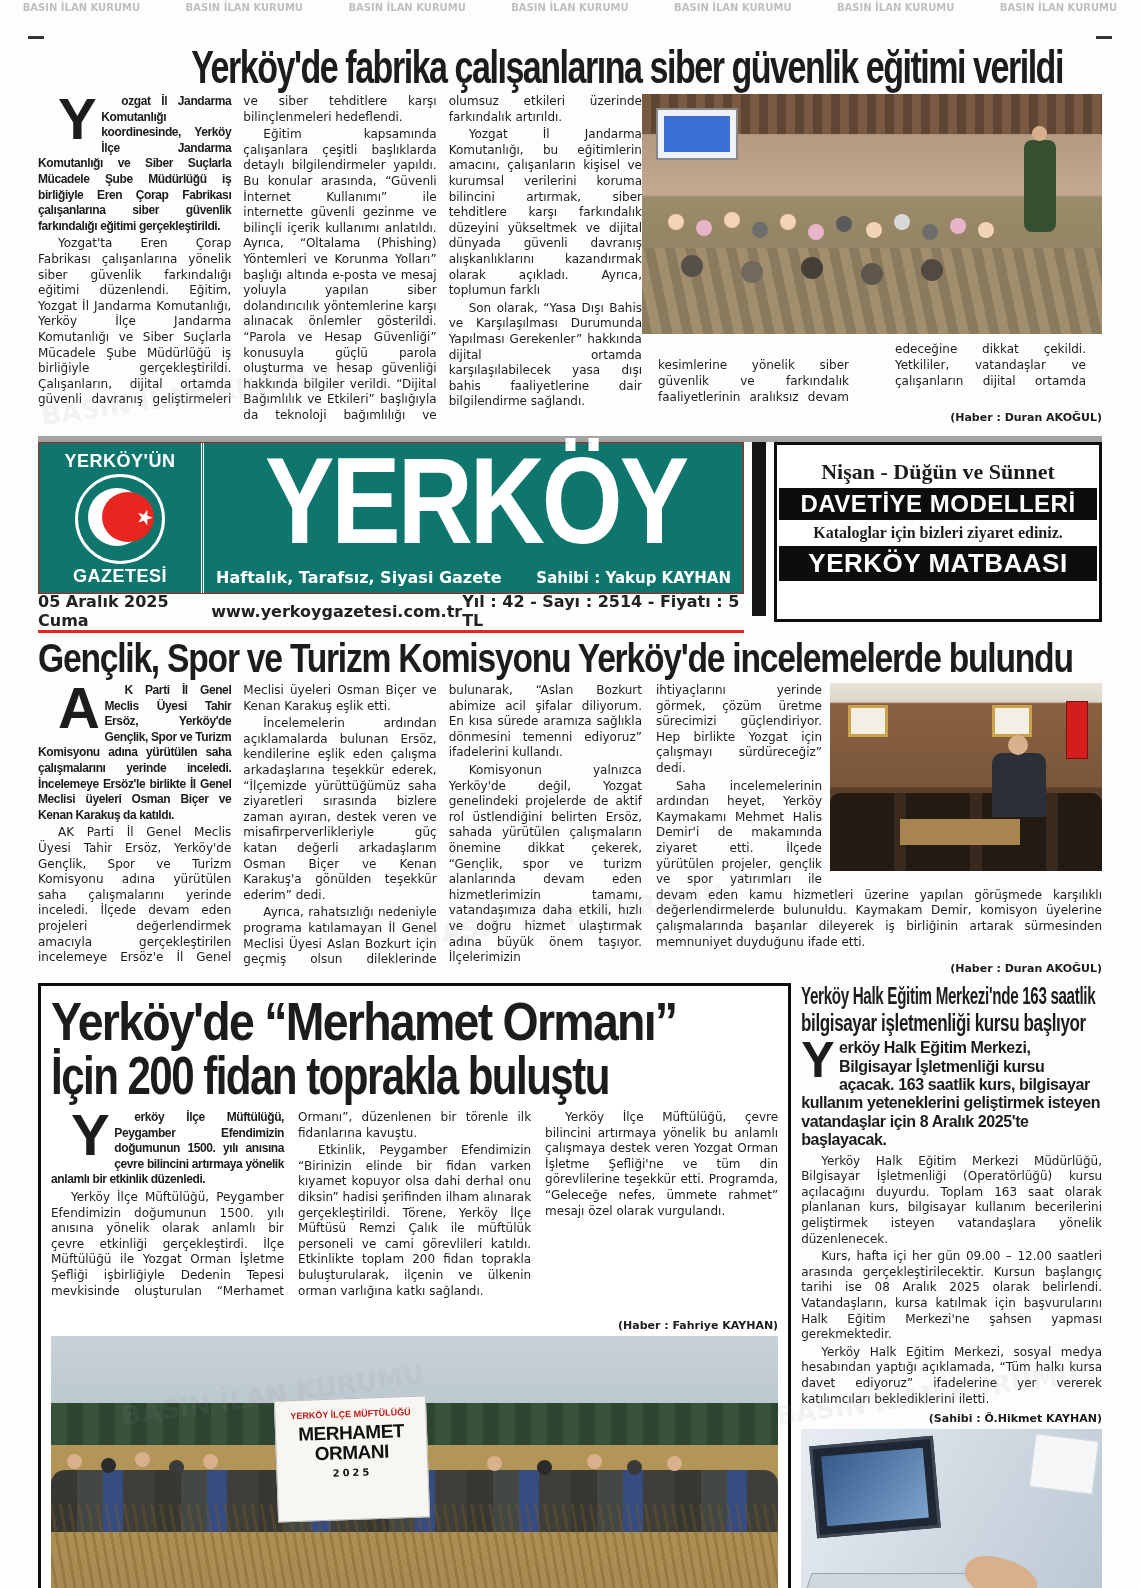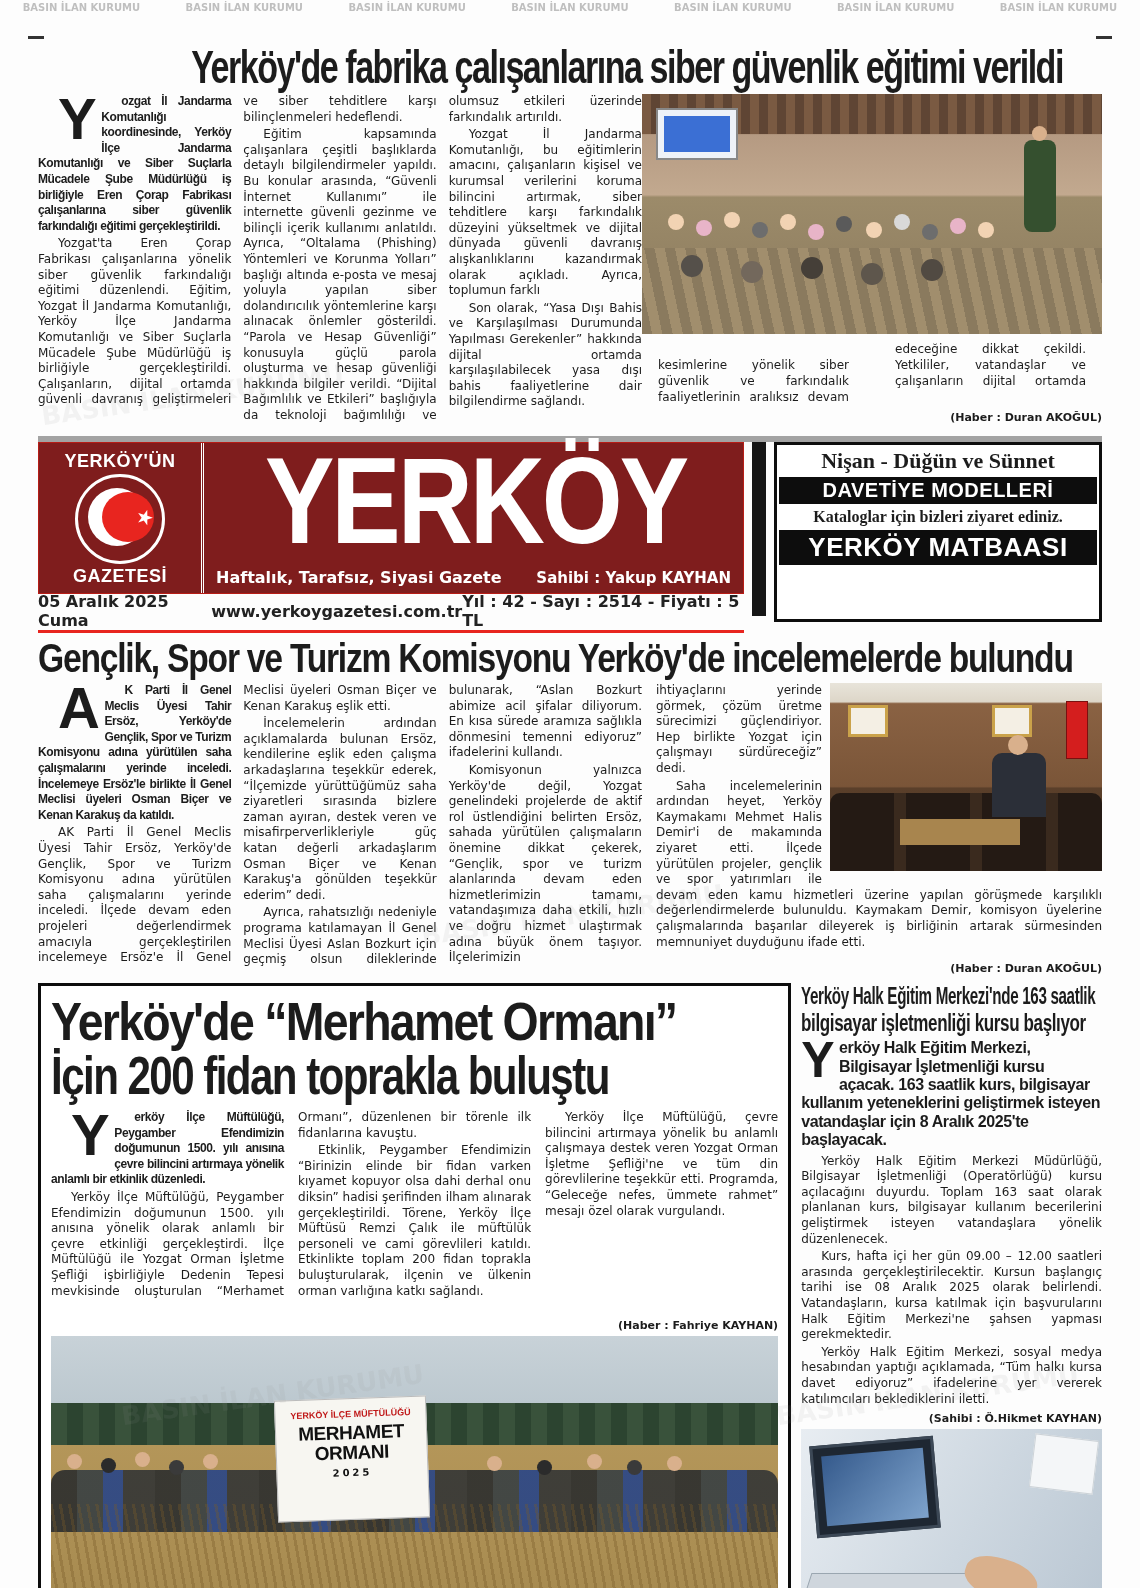--- a/index.html
+++ b/index.html
@@ -44,44 +44,44 @@
       box-shadow:28px 6px 0 0 #e8b4c8,56px -2px 0 0 #f2d3b3,84px 8px 0 0 #6d6d6d,112px 0 0 0 #f2d3b3,
       140px 10px 0 0 #e8b4c8,168px 2px 0 0 #5a5a5a,198px 8px 0 0 #f2d3b3,226px 0 0 0 #d9d9d9,
       254px 10px 0 0 #6d6d6d,282px 4px 0 0 #e8b4c8,310px 8px 0 0 #f2d3b3,
       16px 44px 0 3px #55504a,76px 50px 0 3px #73685c,136px 46px 0 3px #453f38,196px 52px 0 3px #5e564c,256px 48px 0 3px #514a42;}
   .caption{margin-top:8px;height:66px;}
   .caption p{font-size:12px;line-height:1.32;margin:16px;text-align:justify;}
   
   .mast-shadow{height:6px;background:#a3a3a3;margin:12px 38px 0;}
   .mastrow{display:flex;align-items:flex-start;margin:0 38px;}
   .mastleft{flex:0 0 706px;}
-  .banner{height:150px;background:#7f1d1d;display:flex;border:1px solid #b71c16;}
+  .banner{height:150px;background:#0f766e;display:flex;border:1px solid #b71c16;}
   .logo{flex:0 0 162px;display:flex;flex-direction:column;align-items:center;justify-content:space-between;
         padding:8px 0 6px;border-right:3px double #fff;}
   .logo-top,.logo-bottom{color:#fff;font-family:"Liberation Sans",sans-serif;font-weight:800;font-size:18px;letter-spacing:.5px;}
   .emblem{position:relative;width:84px;height:84px;border:3px solid #fff;border-radius:50%;}
   .emblem .cres{position:absolute;left:10px;top:11px;width:58px;height:58px;border-radius:50%;background:#fff;}
   .emblem .cut{position:absolute;left:24px;top:15px;width:52px;height:50px;border-radius:50%;background:#e8251f;}
   .emblem .star{position:absolute;right:8px;top:28px;color:#fff;font-size:20px;transform:rotate(18deg);}
   .bannermain{flex:1;position:relative;padding:0 10px;}
   .mast-title{position:absolute;top:2px;left:14px;right:10px;text-align:center;
       font-family:"Liberation Sans",sans-serif;font-weight:800;font-size:104px;line-height:1.05;color:#fff;
       letter-spacing:-3px;transform:scaleY(1.18);transform-origin:center 40%;}
   .bannerfoot{position:absolute;bottom:6px;left:12px;right:12px;display:flex;justify-content:space-between;align-items:flex-end;}
   .mast-sub{color:#fff;font-size:16px;font-weight:600;}
   .mast-owner{color:#fff;font-size:15px;font-weight:800;}
   .daterow{display:flex;justify-content:space-between;align-items:center;height:26px;margin-top:4px;
            font-size:16px;font-weight:600;color:#222;}
   .mast-div{flex:0 0 14px;height:174px;background:#161616;margin-left:8px;}
   
   .ad{flex:1;margin-left:8px;border:3px solid #0d0d0d;background:#fff;text-align:center;padding:2px 0 4px;height:168px;}
   .ad1{font-family:"Liberation Sans",sans-serif;font-weight:800;font-size:40px;letter-spacing:-1px;line-height:1.0;}
-  .ad2{font-family:"Liberation Serif",serif;font-weight:bold;font-size:22px;margin:1px 0 3px;}
+  .ad2{font-family:"Liberation Serif",serif;font-weight:bold;font-size:22px;margin:12px 0 3px;}
   .adbar{background:#0d0d0d;color:#fff;font-family:"Liberation Sans",sans-serif;font-weight:800;
-         font-size:20px;letter-spacing:.5px;padding:2px 0;margin:0 2px;}
+         font-size:24px;letter-spacing:.5px;padding:2px 0;margin:0 2px;}
   .ad4{font-family:"Liberation Serif",serif;font-weight:bold;font-size:16px;margin:4px 0;}
   .adbar2{font-size:26px;}
   
   .redline{height:3px;background:#e8251f;width:706px;margin:6px 38px 2px;}
   .hl2{margin:2px 38px 0;height:46px;}
   .hl2 .scalex{font-family:"Liberation Sans",sans-serif;font-weight:800;font-size:41px;letter-spacing:-1.5px;
                transform:scaleX(.82);}
   
   .a2row{display:flex;gap:14px;margin:2px 38px 0;height:292px;}
   .a2left{flex:0 0 604px;height:292px;}

